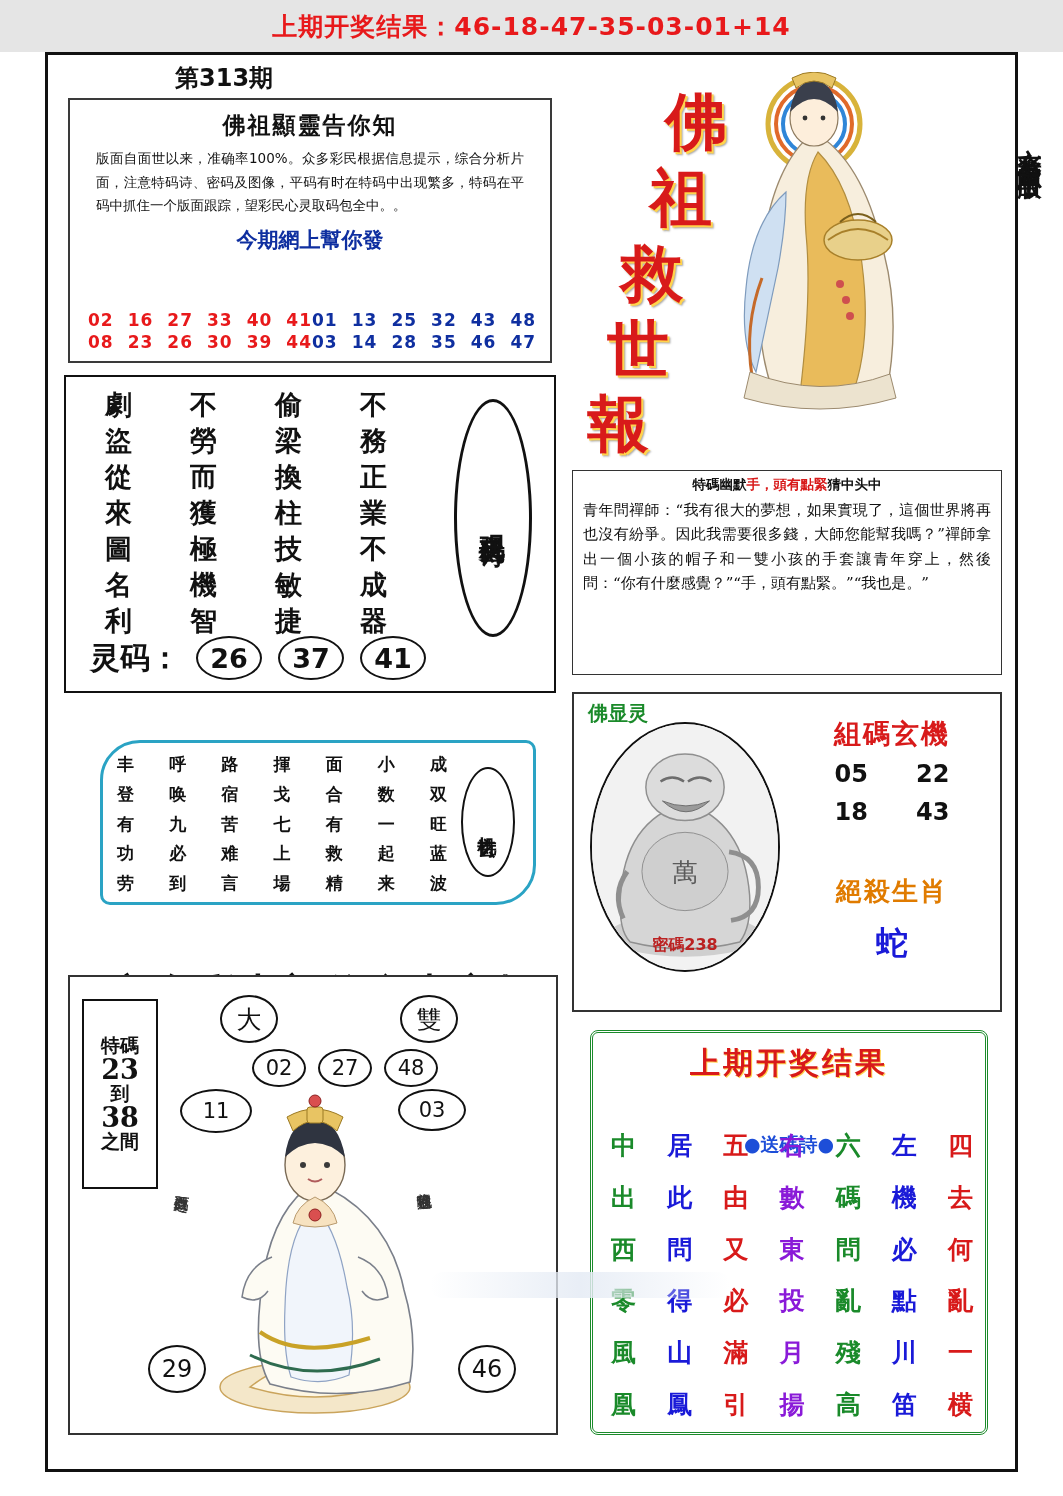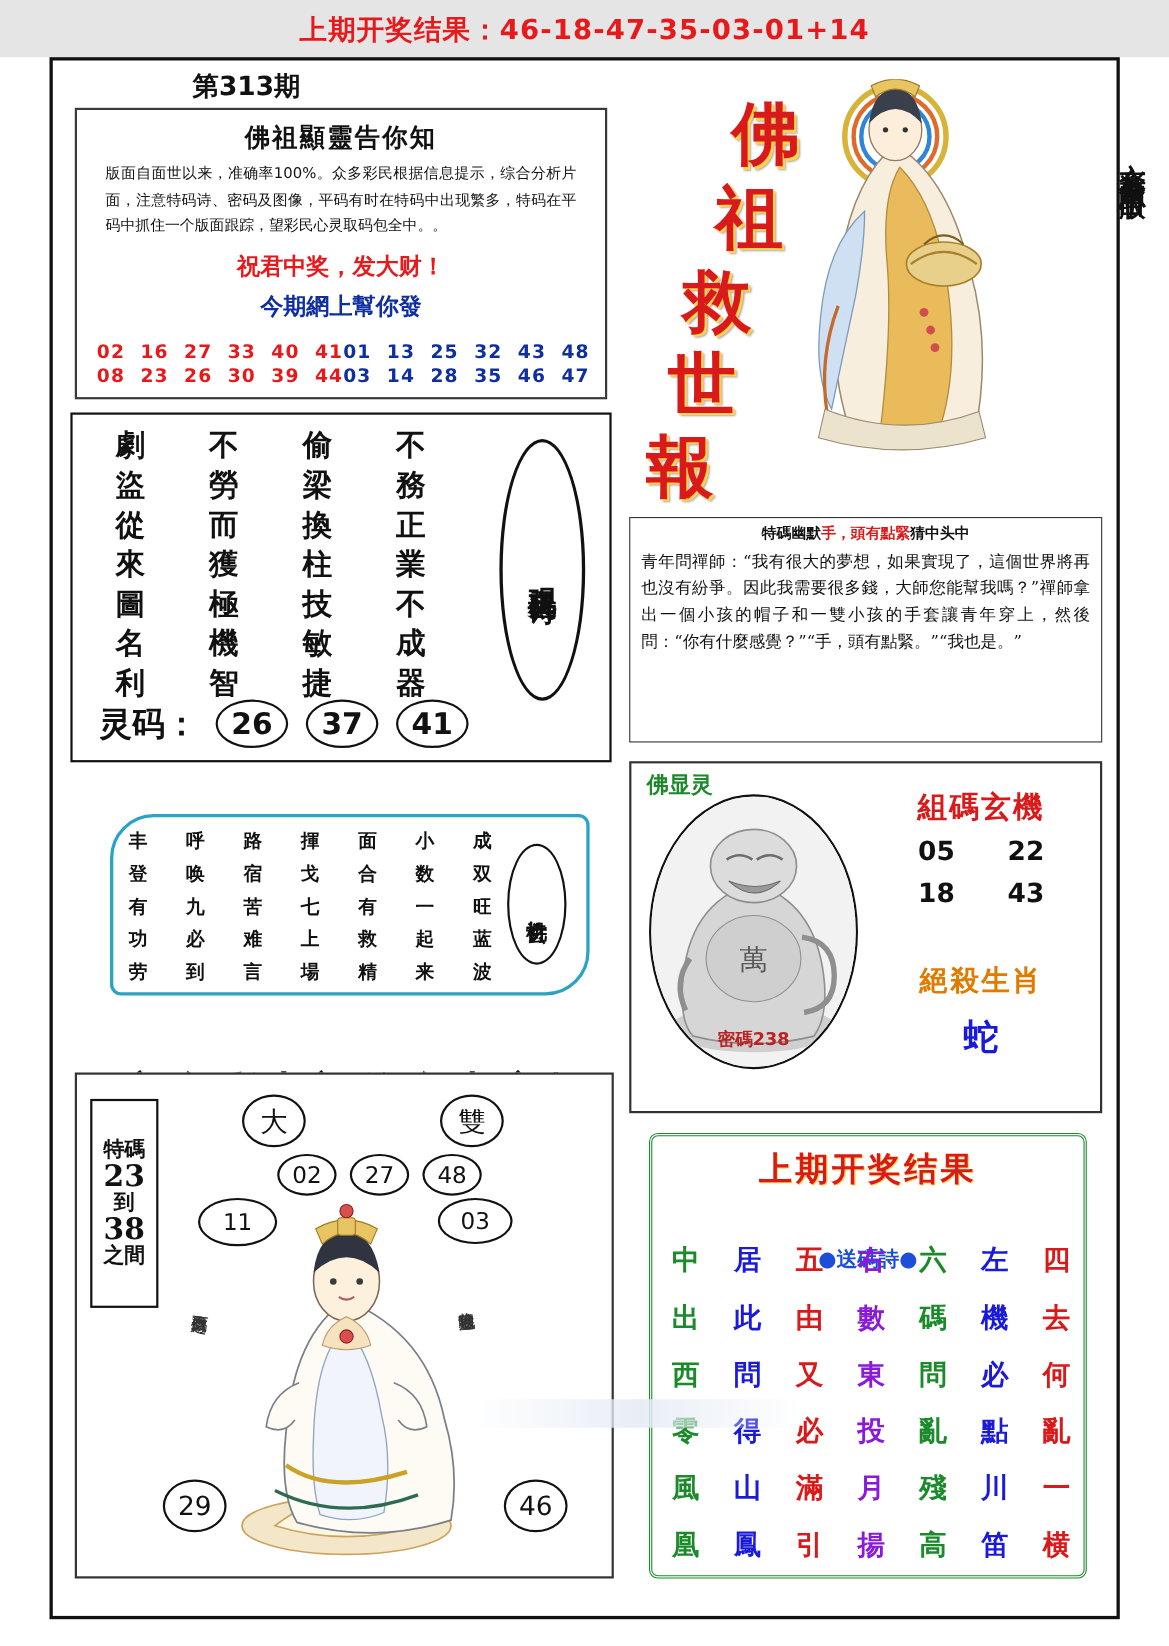--- a/index.html
+++ b/index.html
@@ -121,21 +121,21 @@
     text-align:left; font-size:40px; font-weight:bold; color:#111;
     letter-spacing:3px; font-family:"DejaVu Serif", serif;margin-top:48px;
   }
 
   
   .picpanel {
     position:absolute; left:68px; top:975px; width:490px; height:460px;
     border:2px solid #333; background:#fff; overflow:hidden;
   }
   .tema {
-    position:absolute; left:12px; top:22px; width:62px; height:190px;
+    position:absolute; left:12px; top:22px; width:76px; height:190px;
     border:2px solid #111; background:#fff;
     display:flex; flex-direction:column; align-items:center; justify-content:center;
     font-size:19px; font-weight:bold; color:#111; line-height:1.05;
     font-family:"DejaVu Serif", serif;
   }
   .tema .big { font-size:27px; }
   .ballo {
     position:absolute; border:2px solid #111; border-radius:50%;
     display:flex; align-items:center; justify-content:center;
     font-size:21px; color:#111; background:rgba(255,255,255,0.85);
@@ -249,21 +249,20 @@
     <span class="txt">上期开奖结果：46-18-47-35-03-01+14</span>
   </div>
 
   <div class="frame"></div>
 
   <div class="issue">第313期</div>
 
   <div class="infobox">
     <h2>佛祖顯靈告你知</h2>
     <div class="body">版面自面世以来，准确率100%。众多彩民根据信息提示，综合分析片面，注意特码诗、密码及图像，平码有时在特码中出现繁多，特码在平码中抓住一个版面跟踪，望彩民心灵取码包全中。。</div>
-    <div class="wish">祝君中奖，发大财！</div>
     <div class="sub">今期網上幫你發</div>
     <div class="numrows">
       <div class="numrow">
         <span class="grp">
           <span>02</span>
           <span>16</span>
           <span>27</span>
           <span>33</span>
           <span>40</span>
           <span>41</span>

